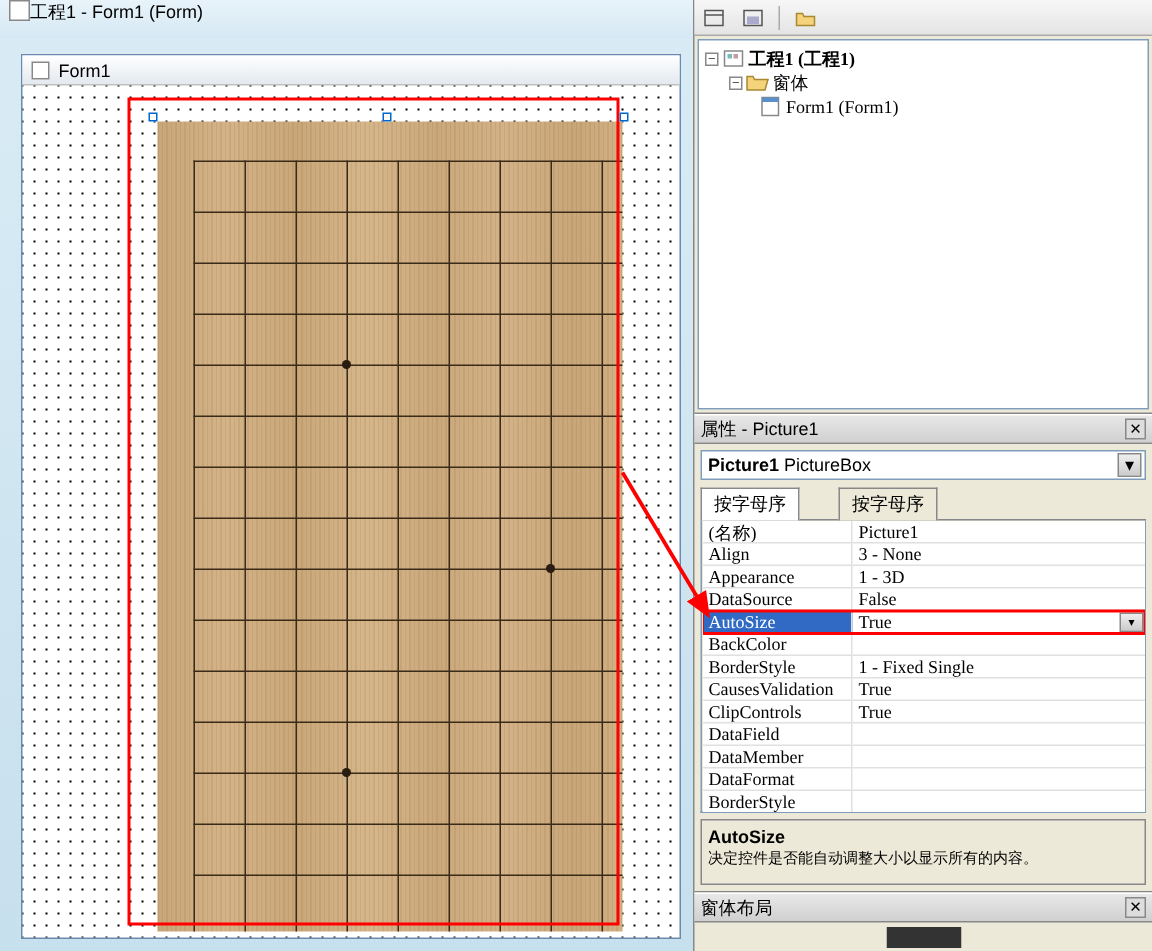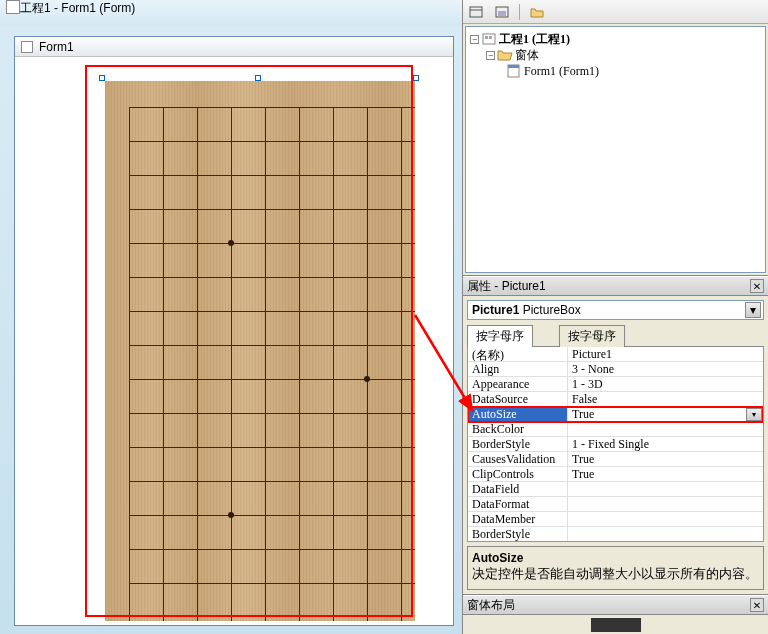--- a/index.html
+++ b/index.html
@@ -59,21 +59,21 @@
 .prop-name { width: 100px; padding: 0 4px; border-right: 1px solid #e0e0e0; font-family: "SimSun"; white-space: nowrap; overflow: hidden; }
 .prop-val { flex: 1; padding: 0 4px; font-family: "SimSun"; display: flex; align-items: center; gap: 4px; position: relative; }
 .prop-row.selected .prop-name { background: #316ac5; color: #fff; }
 .prop-row.selected .prop-val { position: relative; }
 .prop-dd { position: absolute; right: 1px; width: 16px; height: 13px; background: linear-gradient(#eee,#ccc); border: 1px solid #888; display: flex; align-items: center; justify-content: center; font-size: 8px; }
 .red-highlight { position: absolute; border: 2px solid #ff0000; pointer-events: none; }
 .color-swatch { width: 12px; height: 12px; background: #ece9d8; border: 1px solid #000; }
 
 .prop-desc { margin: 4px; border: 1px solid #888; background: #ece9d8; padding: 4px; height: 44px; }
 .prop-desc-name { font-weight: bold; }
-.prop-desc-text { font-size: 13px; }
+.prop-desc-text { font-size: 10px; }
 
 .layout-panel { height: 40px; border-top: 1px solid #888; }
 .layout-body { height: 20px; display: flex; justify-content: center; align-items: center; }
 
 .arrow { position: absolute; z-index: 20; pointer-events: none; }
 
 
 .prop-grid::-webkit-scrollbar { width: 16px; }
 .prop-grid::-webkit-scrollbar-track { background: #e8e8e8; border-left: 1px solid #ccc; }
 .prop-grid::-webkit-scrollbar-thumb { background: #c0c0c0; border: 1px solid #888; }
@@ -243,25 +243,25 @@
           </div>
         <div class="prop-row">
             <div class="prop-name">ClipControls</div>
             <div class="prop-val">True</div>
           </div>
         <div class="prop-row">
             <div class="prop-name">DataField</div>
             <div class="prop-val"></div>
           </div>
         <div class="prop-row">
+            <div class="prop-name">DataMember</div>
+            <div class="prop-val"></div>
+          </div>
+        <div class="prop-row">
             <div class="prop-name">DataFormat</div>
-            <div class="prop-val"></div>
-          </div>
-        <div class="prop-row">
-            <div class="prop-name">DataMember</div>
             <div class="prop-val"></div>
           </div>
         <div class="prop-row">
             <div class="prop-name">BorderStyle</div>
             <div class="prop-val"></div>
           </div>
 
         <div class="red-highlight" style="top:59px; left:-1px; right:-1px; height:17px;"></div>
       </div>
       <div class="prop-desc">

